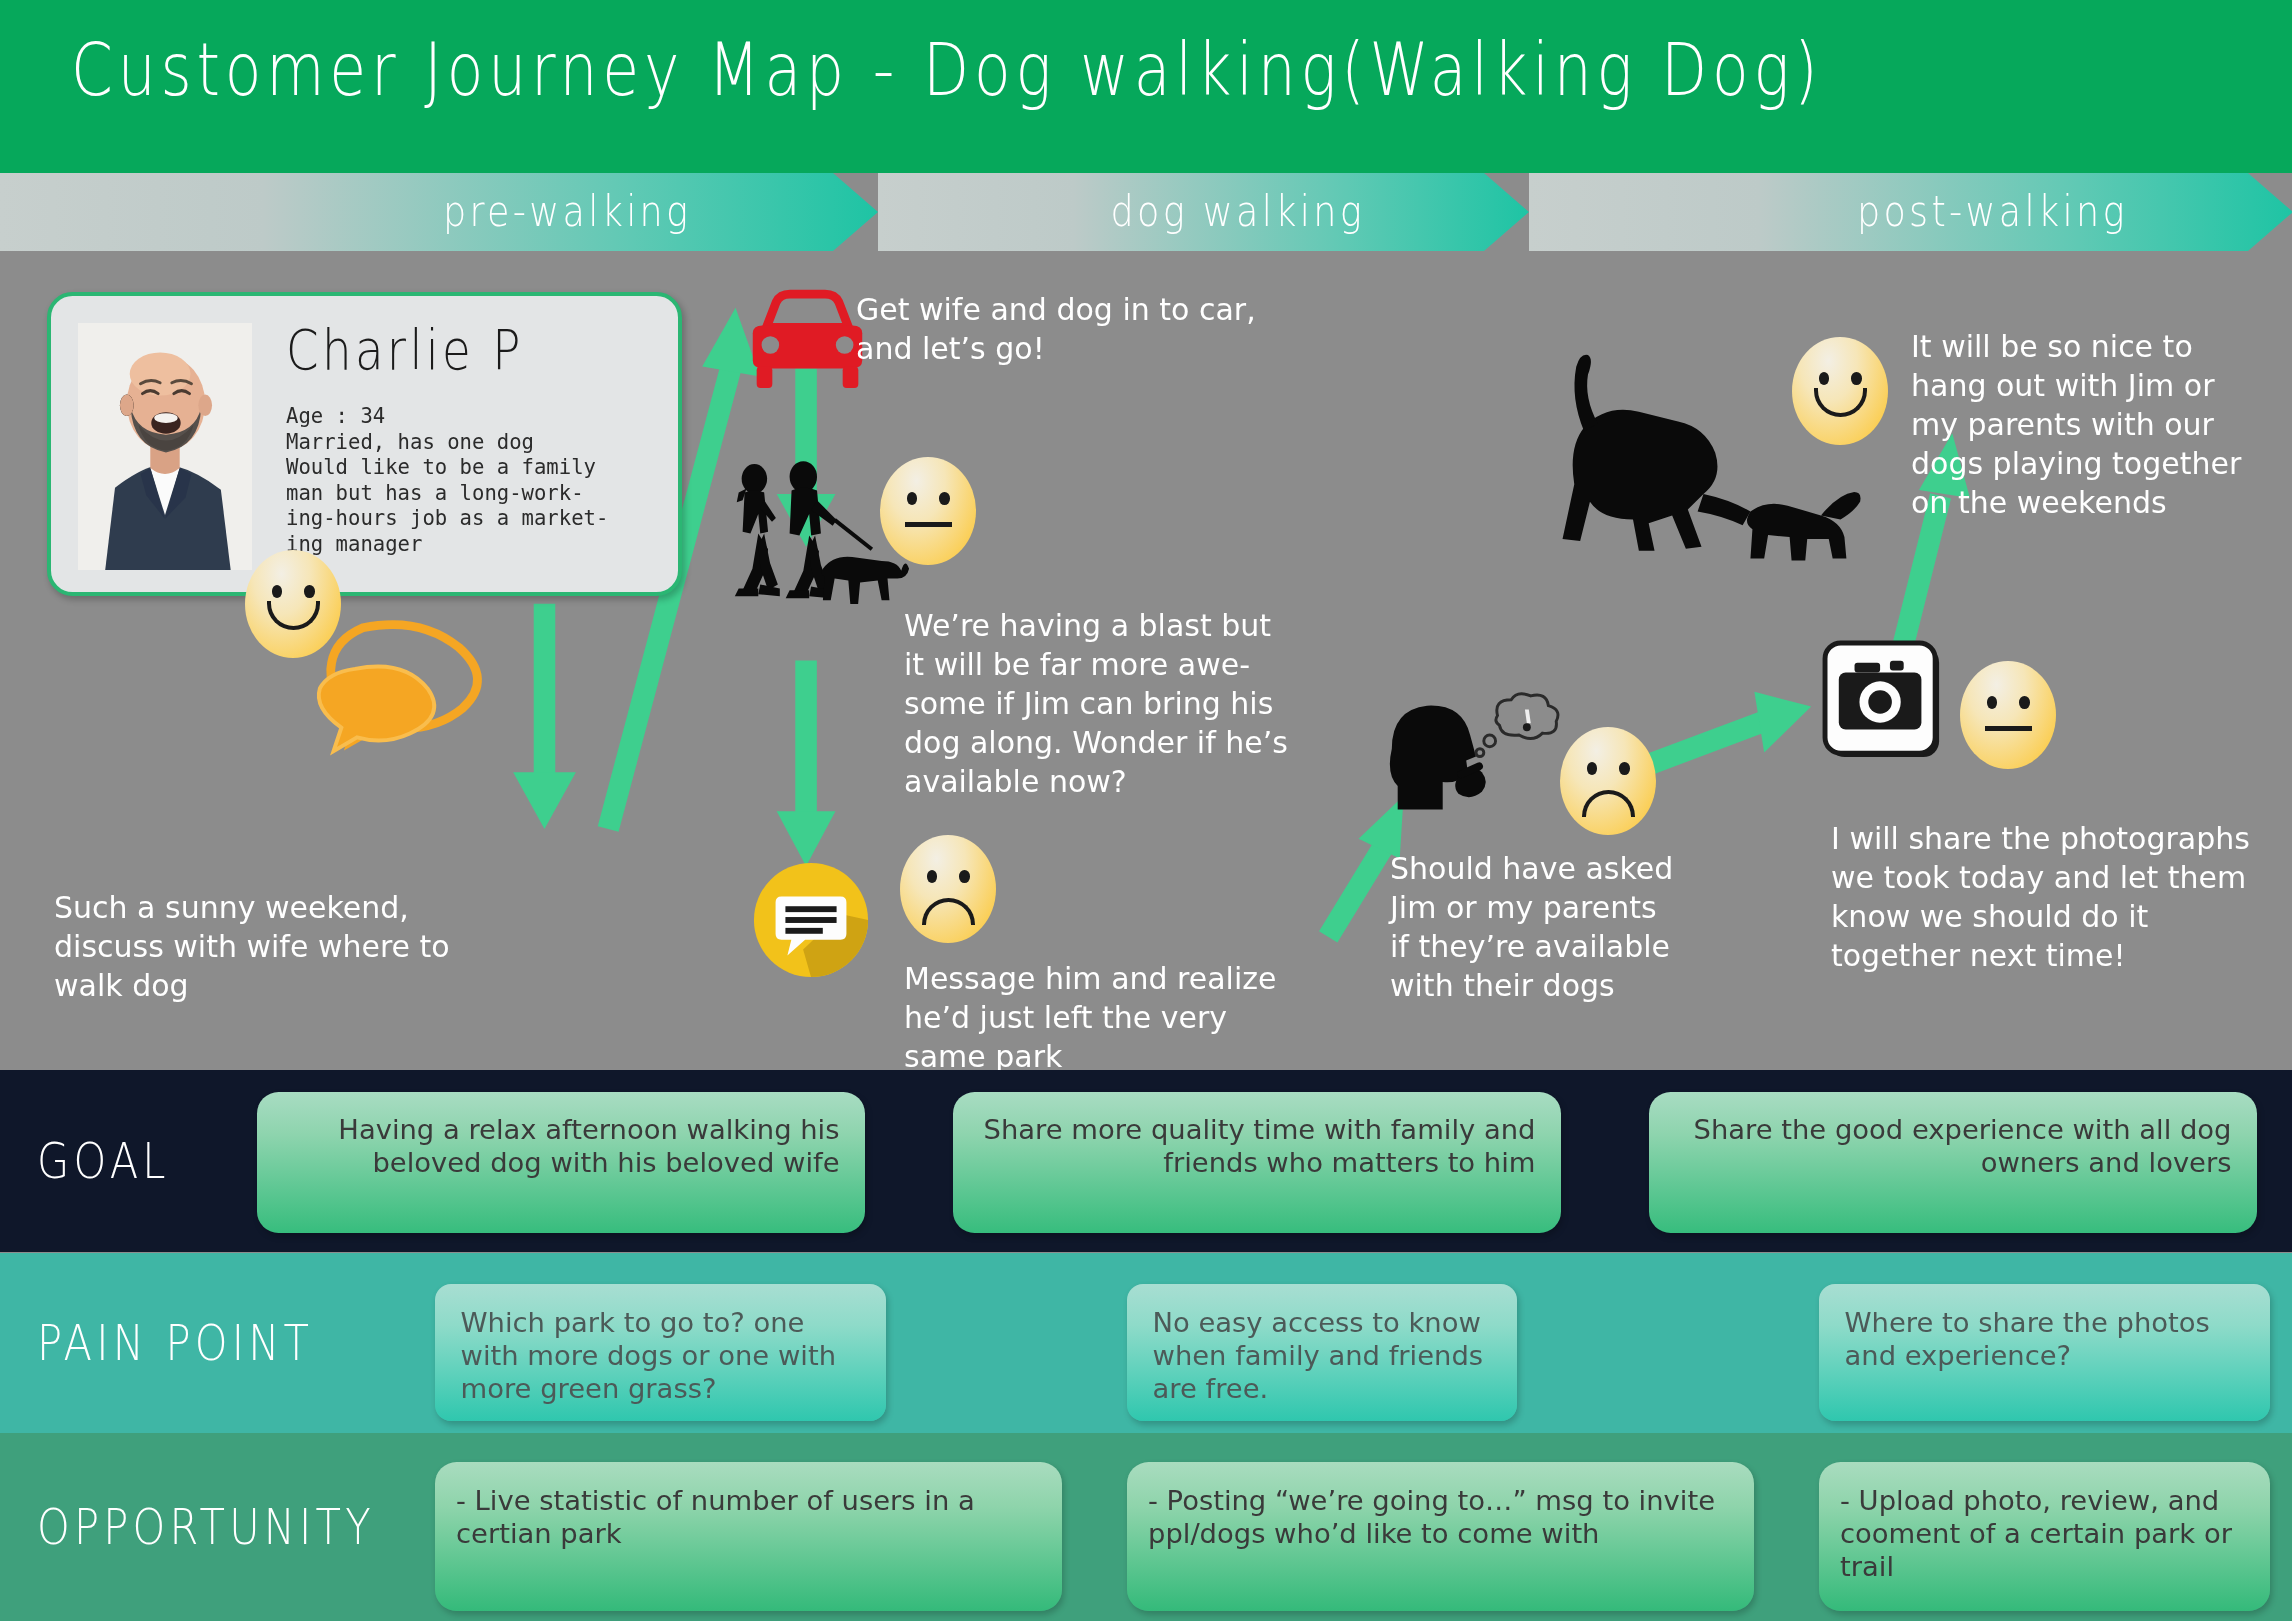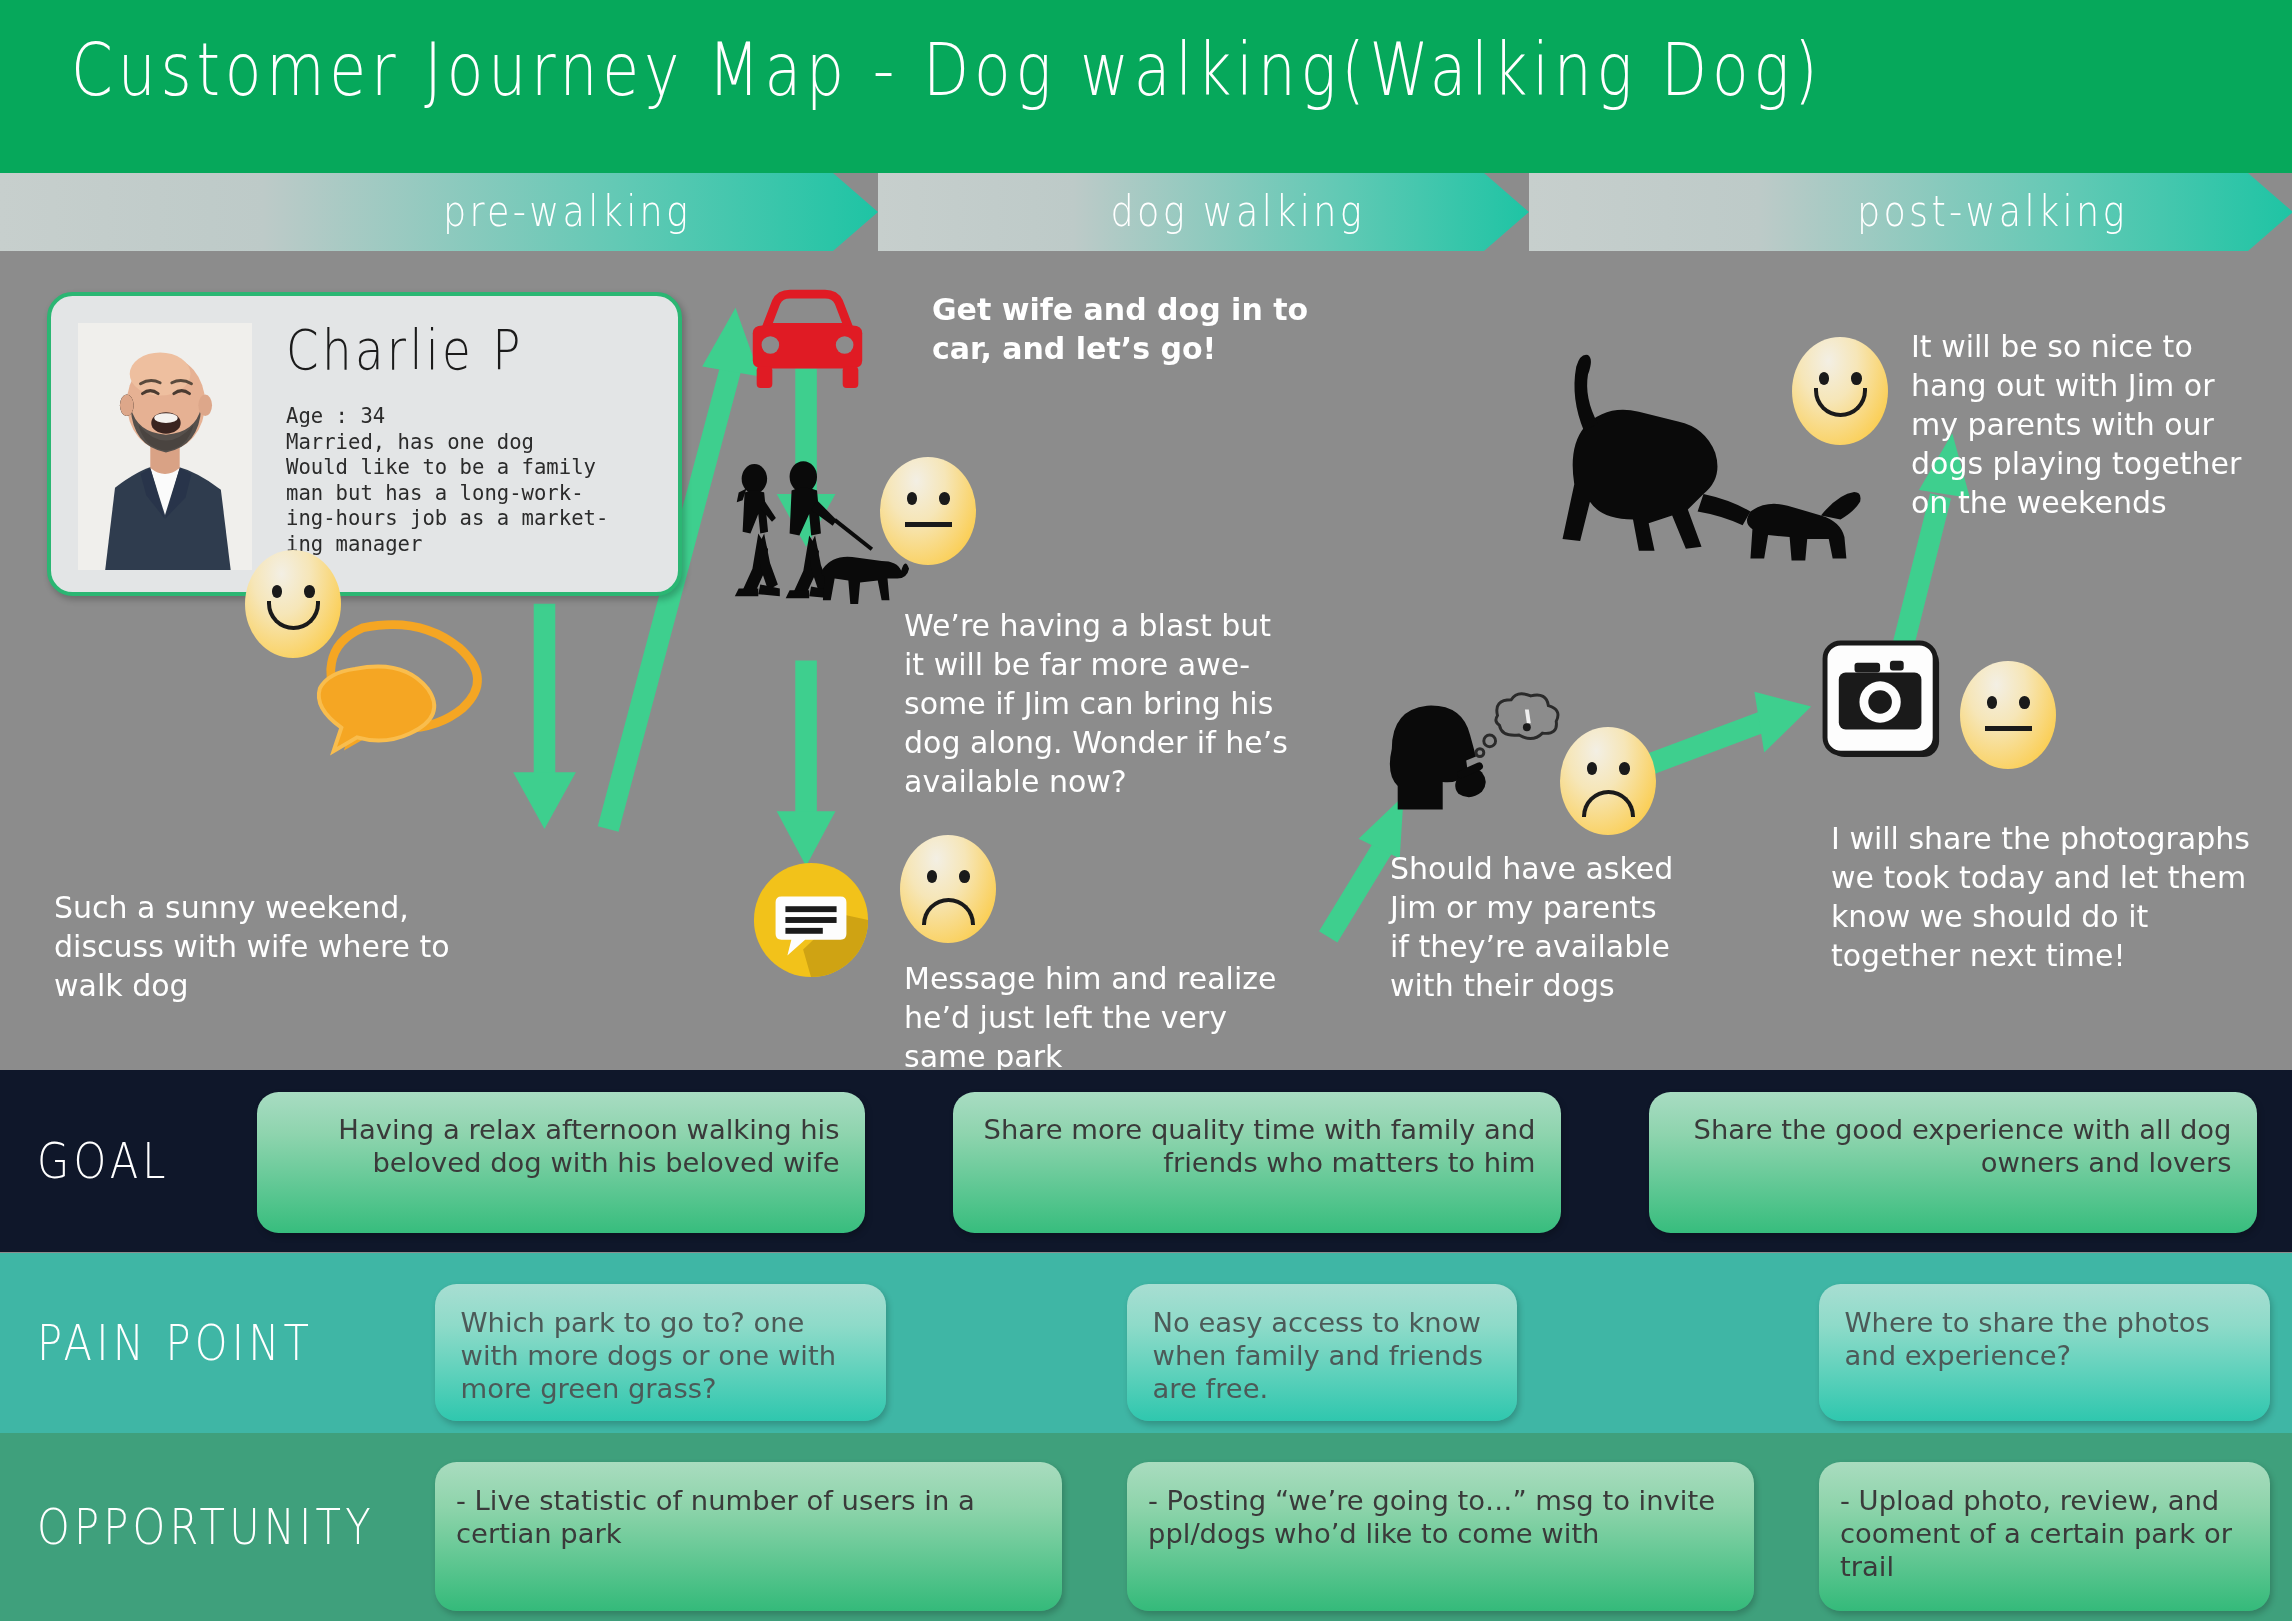--- a/index.html
+++ b/index.html
@@ -131,20 +131,21 @@
     padding:21.6px 25.5px;
     font-size:27.4px; line-height:33px; color:#3a3a3a;
   }
   .card.goal-card {
     background:linear-gradient(180deg,#a8dcc2 0%, #8ed4ae 30%, #37bd7d 100%);
     text-align:right;
   }
   .card.pain-card {
     background:linear-gradient(180deg,#a8ded2 0%, #8edbc9 30%, #2fc7ae 100%);
     color:#4c5a58;
+    border-radius:16px;
   }
   .card.opp-card {
     background:linear-gradient(180deg,#a9dcbf 0%, #8ed4ab 30%, #34ba7a 100%);
     padding-left:21px;
   }
 </style>
 </head>
 <body>
 
 <div id="root">
@@ -264,21 +265,21 @@
     <div class="jtext" style="left:54px; top:637px; width:421px;">Such a sunny weekend, discuss with wife where to walk dog</div>
 
     <svg class="arrowsvg" style="left:743px;top:39px;width:129px;height:104px;" viewBox="0 0 132 106" width="129" height="104">
       <path d="M24 38 L34 12 Q38 4 48 4 L84 4 Q94 4 98 12 L108 38 Z" fill="none" stroke="#e01b24" stroke-width="9"></path>
       <path d="M10 44 Q10 36 20 36 L112 36 Q122 36 122 44 L122 72 Q122 80 112 80 L20 80 Q10 80 10 72 Z" fill="#e01b24"></path>
       <rect x="14" y="78" width="16" height="22" rx="4" fill="#e01b24"></rect>
       <rect x="102" y="78" width="16" height="22" rx="4" fill="#e01b24"></rect>
       <circle cx="28" cy="56" r="9" fill="#8c8c8c"></circle>
       <circle cx="104" cy="56" r="9" fill="#8c8c8c"></circle>
     </svg>
-    <div class="jtext" style="left:932px; top:39px; width:412px;font-weight:bold;">Get wife and dog in to car, and let’s go!</div>
+    <div class="jtext" style="left:856px; top:39px; width:412px;">Get wife and dog in to car, and let’s go!</div>
 
     <svg class="arrowsvg" style="left:725px;top:208px;width:186px;height:157px;" viewBox="0 0 190 160" width="186" height="157">
       <g fill="#0a0a0a">
 
         <ellipse cx="30" cy="20" rx="13" ry="15"></ellipse>
         <path d="M22 30 L14 34 L12 44 L18 42 Z"></path>
         <path d="M20 34 Q30 30 40 34 L44 74 L36 76 L34 56 L26 76 L18 74 Z"></path>
         <path d="M40 42 L52 60 L48 64 L36 50 Z"></path>
         <path d="M34 76 L28 112 L18 134 L30 138 L40 116 L44 92 Z"></path>
         <path d="M40 76 L46 106 L54 128 L44 134 L36 110 L34 88 Z"></path>

